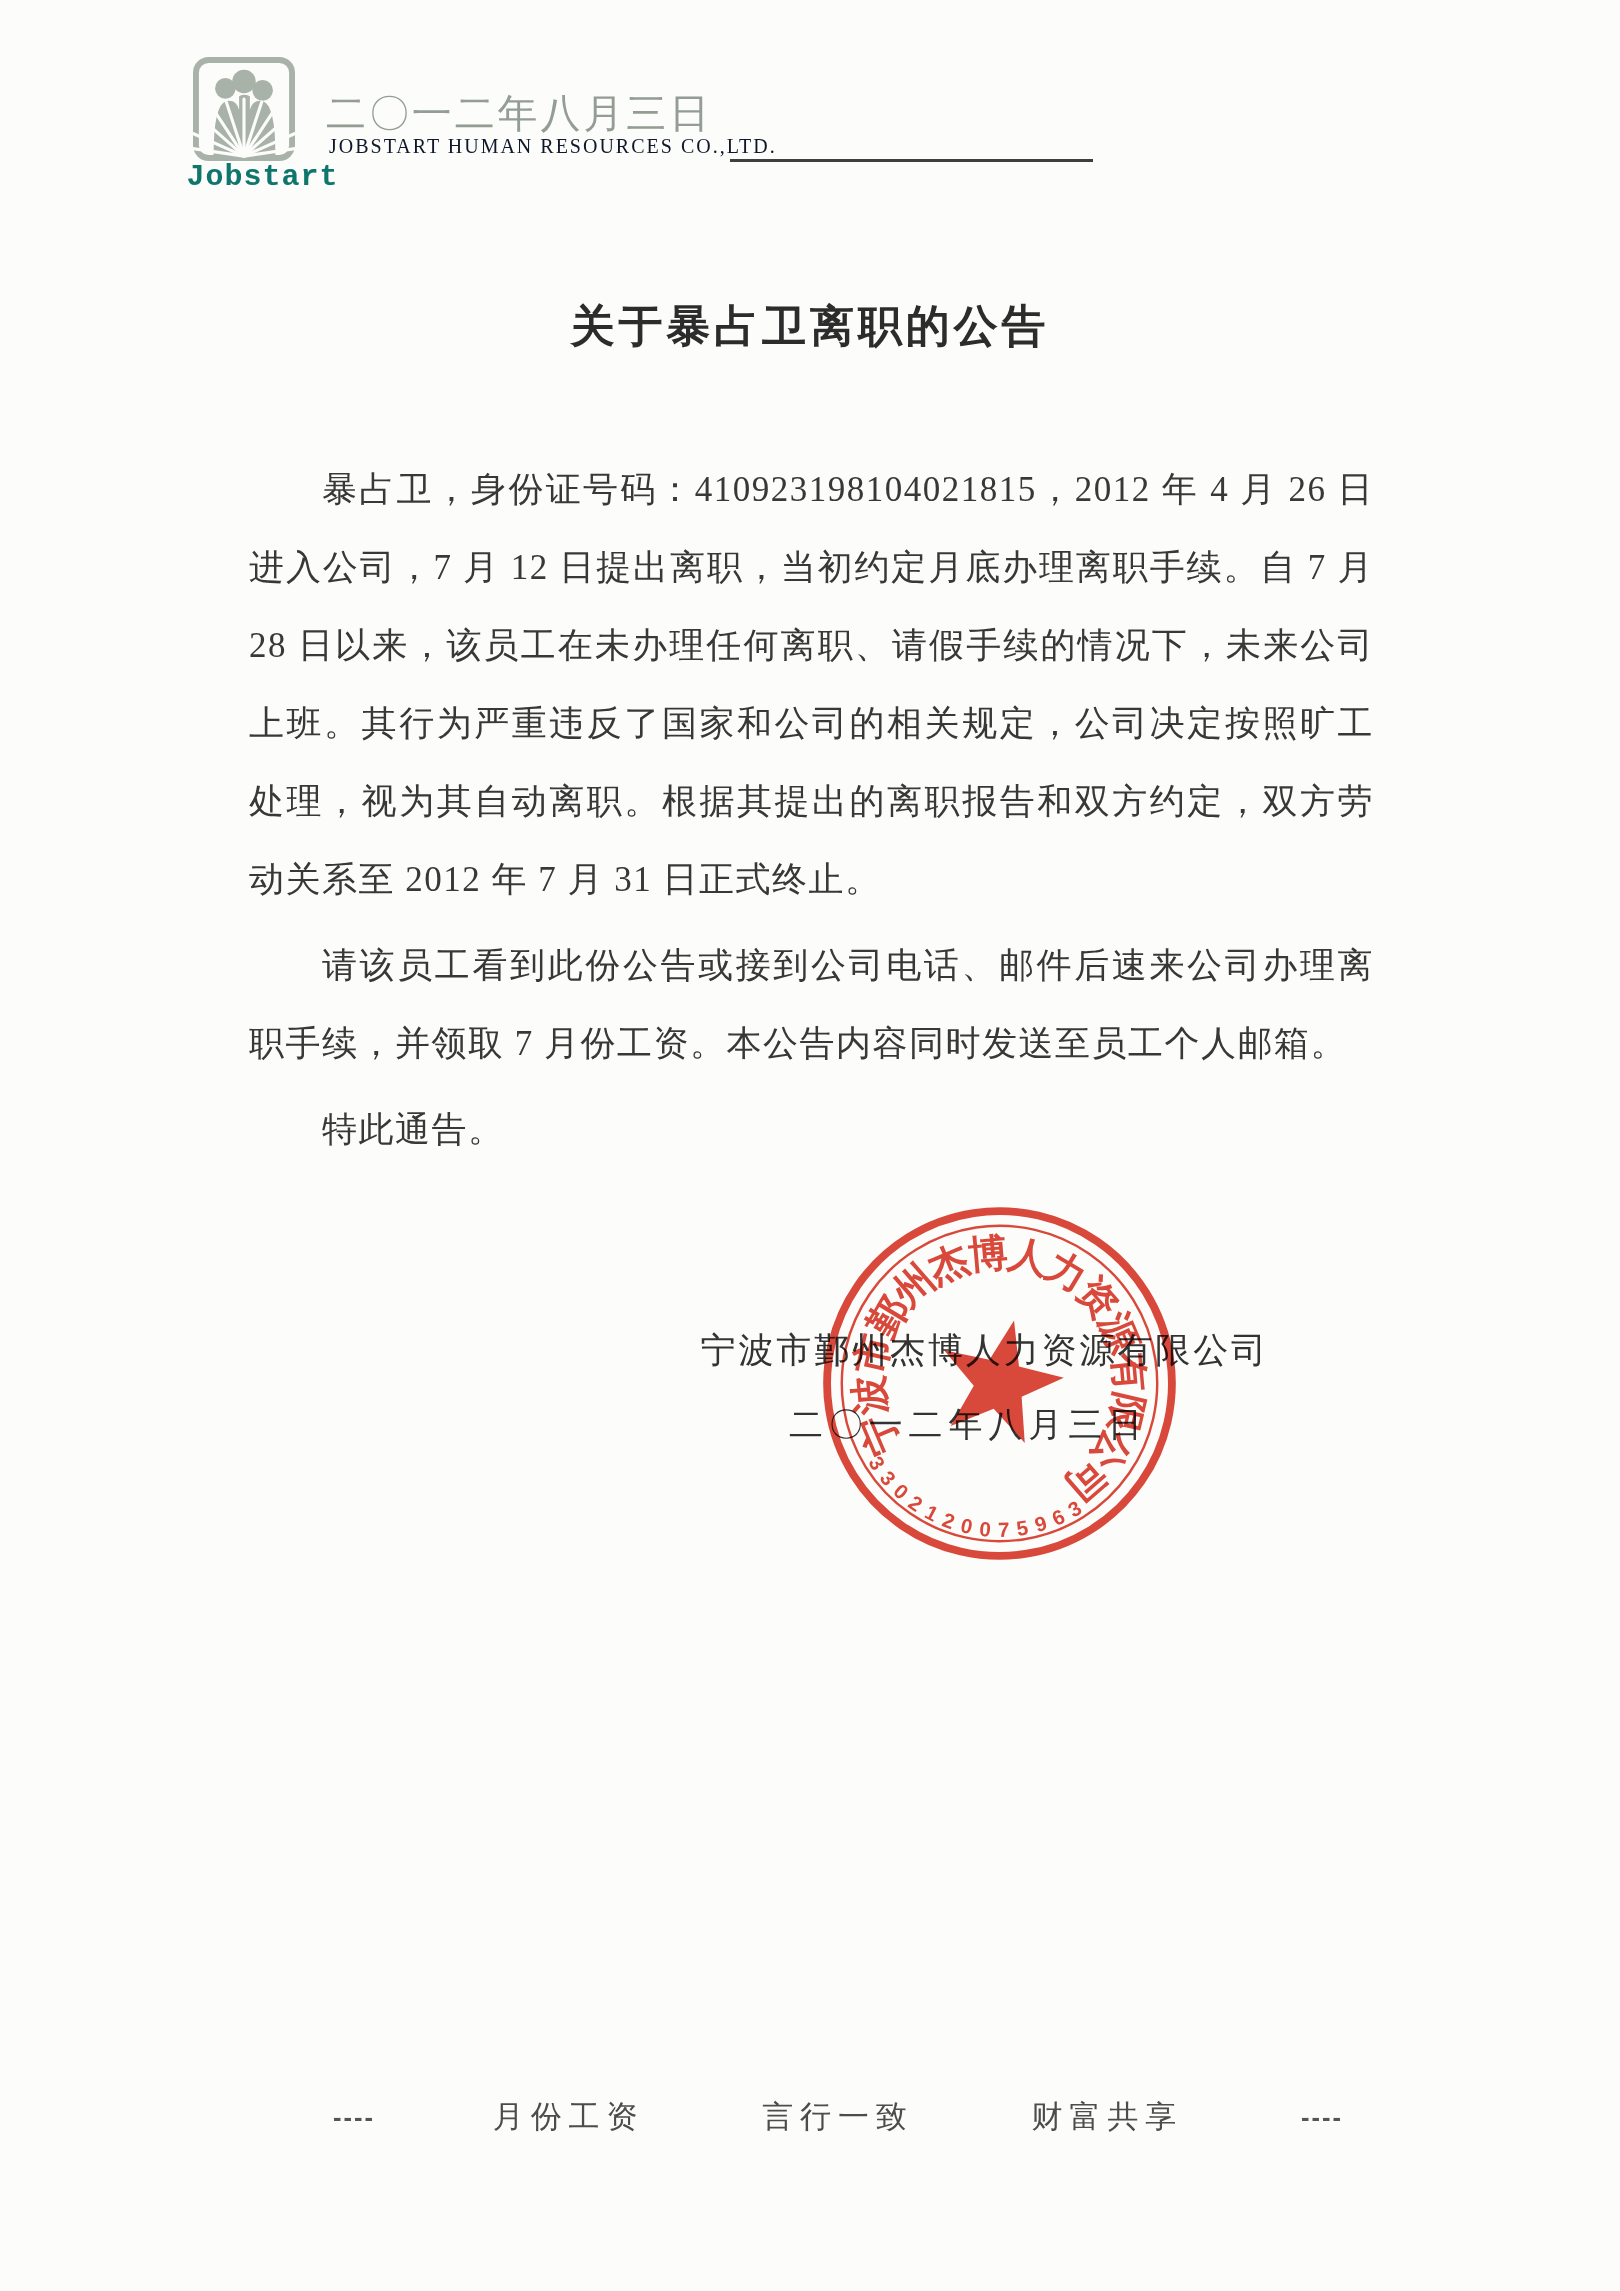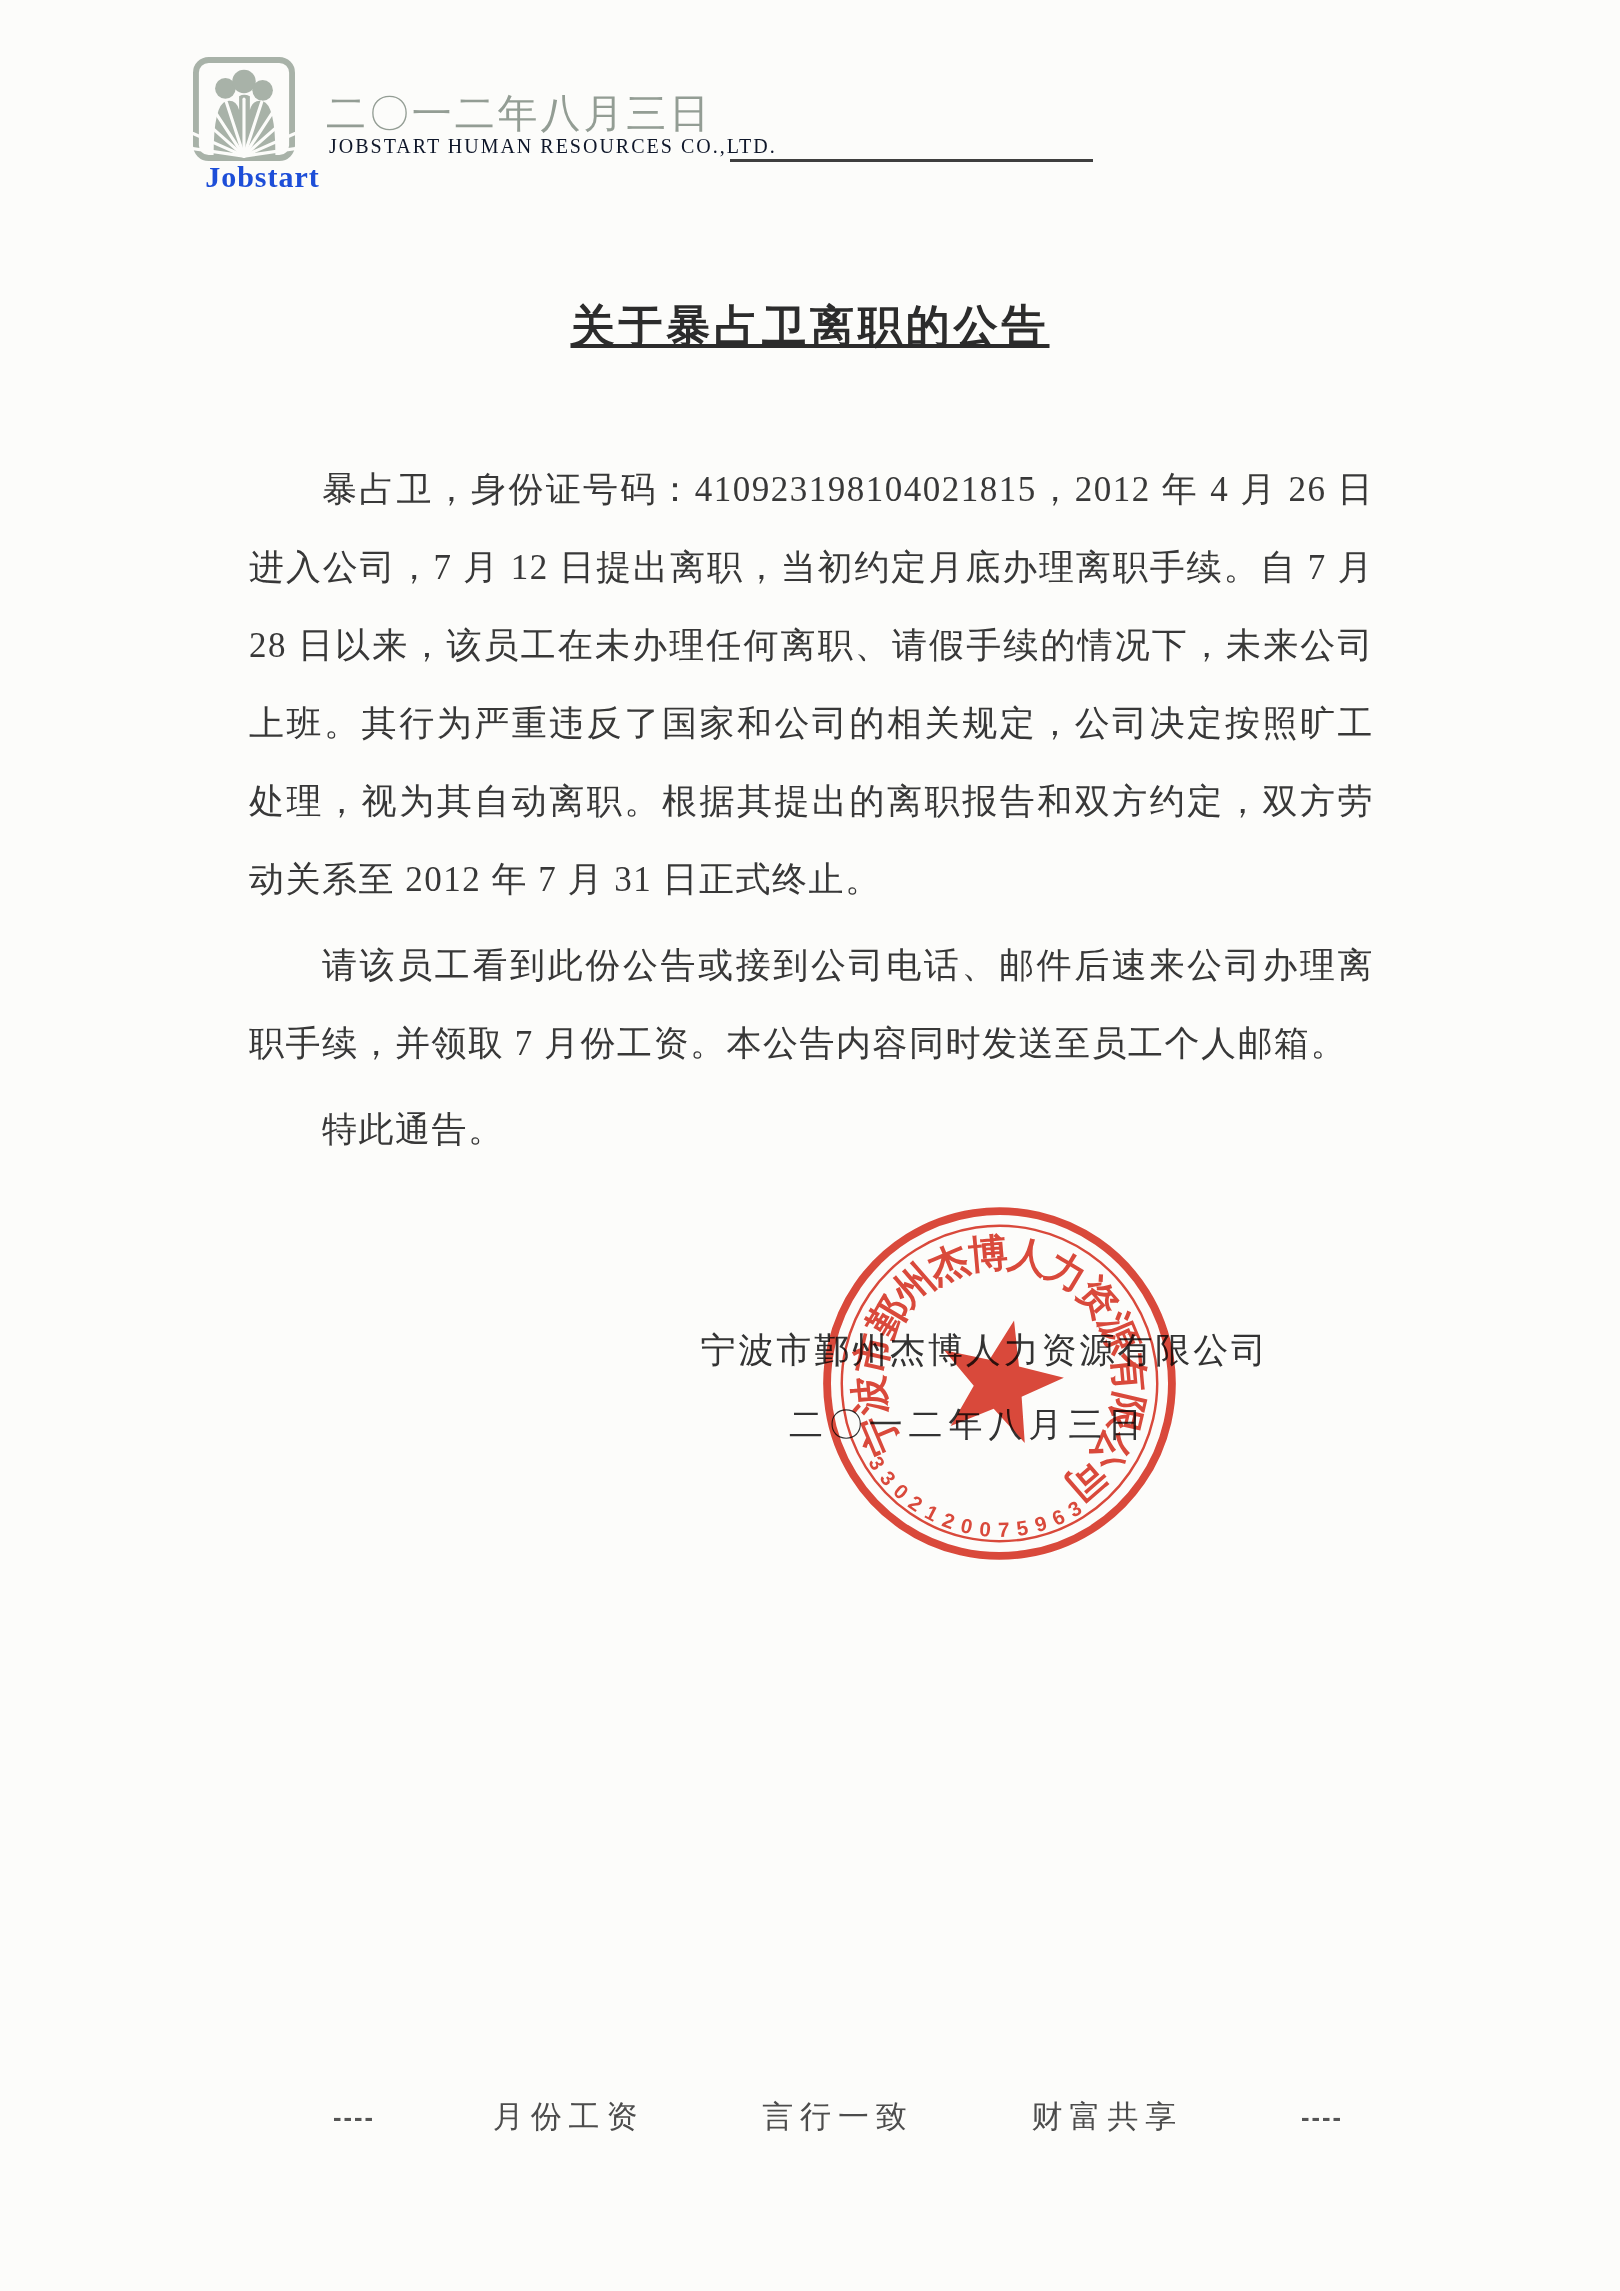--- a/index.html
+++ b/index.html
@@ -11,43 +11,43 @@
     overflow:hidden;
     font-family:"Liberation Serif","DejaVu Serif",serif;
     color:#3a3a3a;
   }
 
   
   .logo-box { position:absolute; left:193px; top:57px; }
   .brand-text {
     position:absolute; left:184px; top:160px; width:157px;
     text-align:center;
-    font-family:Liberation Serif, serif;
-    font-weight:bold; font-size:30px; color:#1d4ed8; letter-spacing:1px;
+    font-family:Liberation Mono, monospace;
+    font-weight:bold; font-size:30px; color:#0f766e; letter-spacing:1px;
   }
   .company-cn {
     position:absolute; left:326px; top:86px;
     font-family:"Liberation Sans","DejaVu Sans",sans-serif;
     font-size:40px; color:#939d94; letter-spacing:2.9px; font-weight:400;
   }
   .company-en {
     position:absolute; left:329px; top:135px;
     font-family:Liberation Serif, serif;
     font-size:20px; color:#0f172a; letter-spacing:2px;
   }
   .header-rule {
     position:absolute; left:730px; top:159px; width:363px; height:2.9px;
     background:#3f3f3f;
   }
 
   
   .doc-title {
     position:absolute; left:0; top:297px; width:1620px;
     text-align:center;
-    font-size:44px; font-weight:bold; color:#2c2c2c; letter-spacing:3.9px;text-decoration:underline;
+    font-size:44px; font-weight:bold; color:#2c2c2c; letter-spacing:3.9px;
   }
   .doc-body {
     position:absolute; left:241px; top:443px; width:1141px;
   }
   .doc-body p {
     margin:8px;
     font-size:35px; line-height:78px; color:#383838;
     text-align:justify; text-justify:inter-character;
     text-indent:73px; letter-spacing:1.5px;
   }

